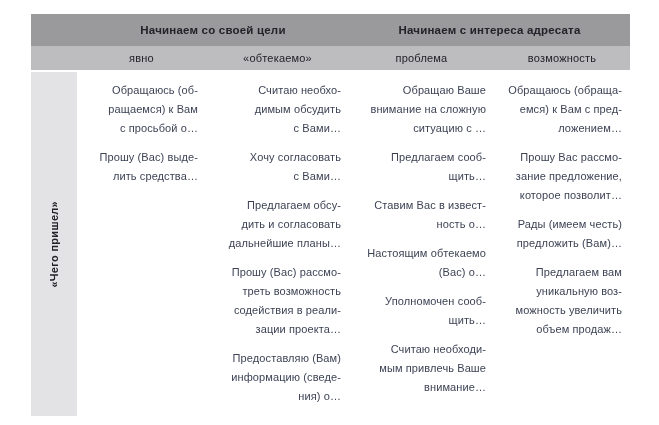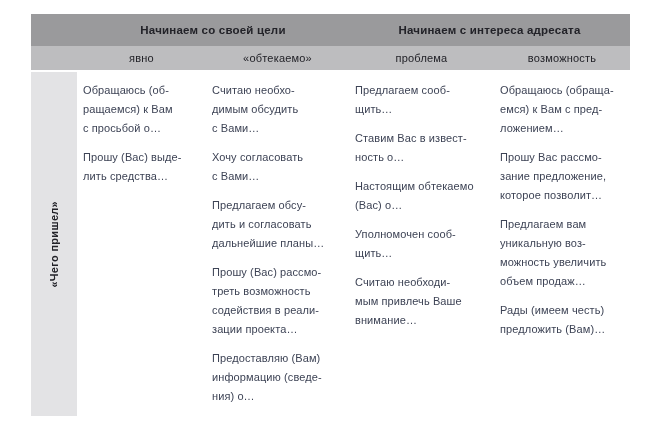--- a/index.html
+++ b/index.html
@@ -72,20 +72,21 @@
     writing-mode: vertical-rl;
     transform: rotate(180deg);
     font-size: 11px;
     font-weight: bold;
     color: #222228;
     letter-spacing: 0.3px;
     white-space: nowrap;
   }
   .col {
     padding: 9px 8px 0 6px;
+    text-align: right;
   }
   .para {
     white-space: pre-line;
     font-size: 11px;
     line-height: 19px;
     color: #3d4355;
     margin: 0 0 10px 0;
     letter-spacing: 0.1px;
   }
 </style>
@@ -135,43 +136,46 @@
         <div class="para">Прошу (Вас) рассмо-
 треть возможность
 содействия в реали-
 зации проекта…</div>
         <div class="para">Предоставляю (Вам)
 информацию (сведе-
 ния) о…</div>
       </div>
 
       <div class="col">
+        <div class="para">Обращаю Ваше
+внимание на сложную
+ситуацию с …</div>
         <div class="para">Предлагаем сооб-
 щить…</div>
         <div class="para">Ставим Вас в извест-
 ность о…</div>
         <div class="para">Настоящим обтекаемо
 (Вас) о…</div>
         <div class="para">Уполномочен сооб-
 щить…</div>
         <div class="para">Считаю необходи-
 мым привлечь Ваше
 внимание…</div>
       </div>
 
       <div class="col">
         <div class="para">Обращаюсь (обраща-
 емся) к Вам с пред-
 ложением…</div>
         <div class="para">Прошу Вас рассмо-
 зание предложение,
 которое позволит…</div>
+        <div class="para">Рады (имеем честь)
+предложить (Вам)…</div>
         <div class="para">Предлагаем вам
 уникальную воз-
 можность увеличить
 объем продаж…</div>
-        <div class="para">Рады (имеем честь)
-предложить (Вам)…</div>
       </div>
 
     </div>
   </div>
 </div>
 
 </body></html>

